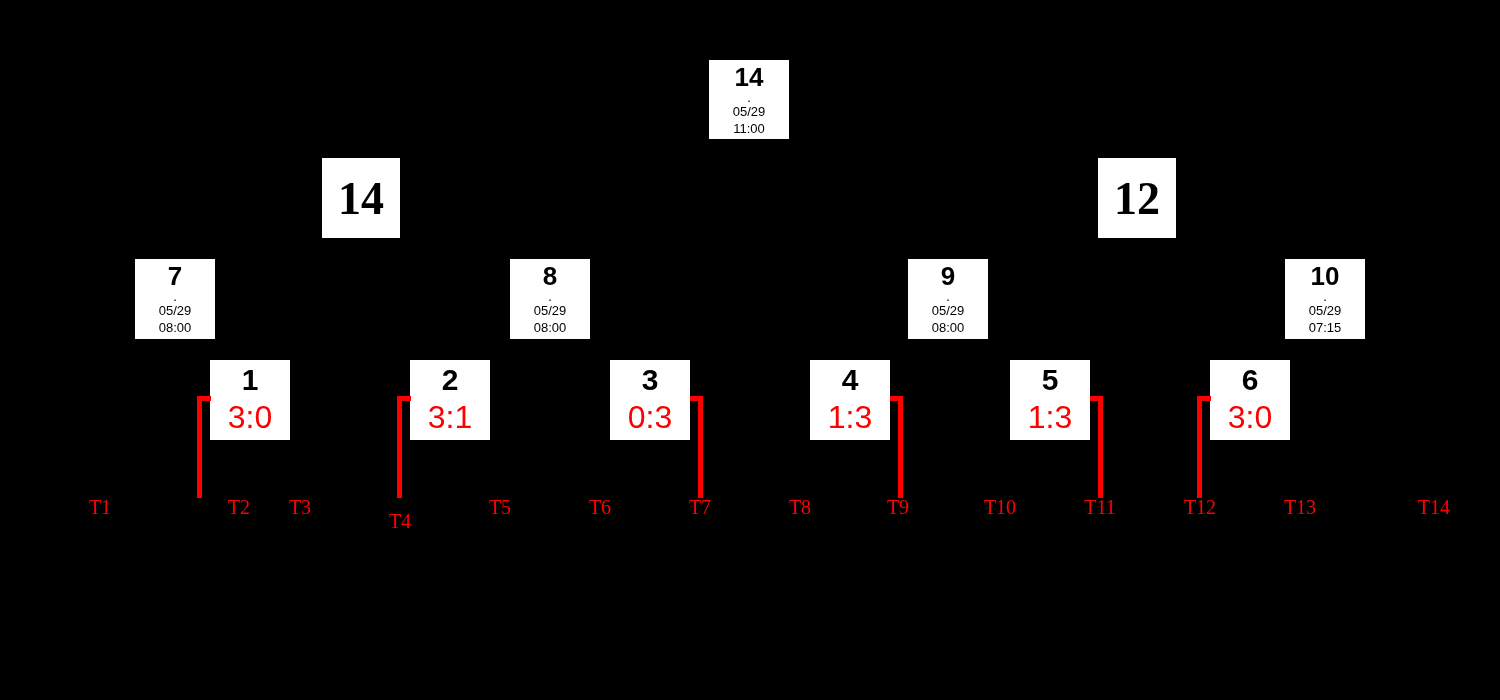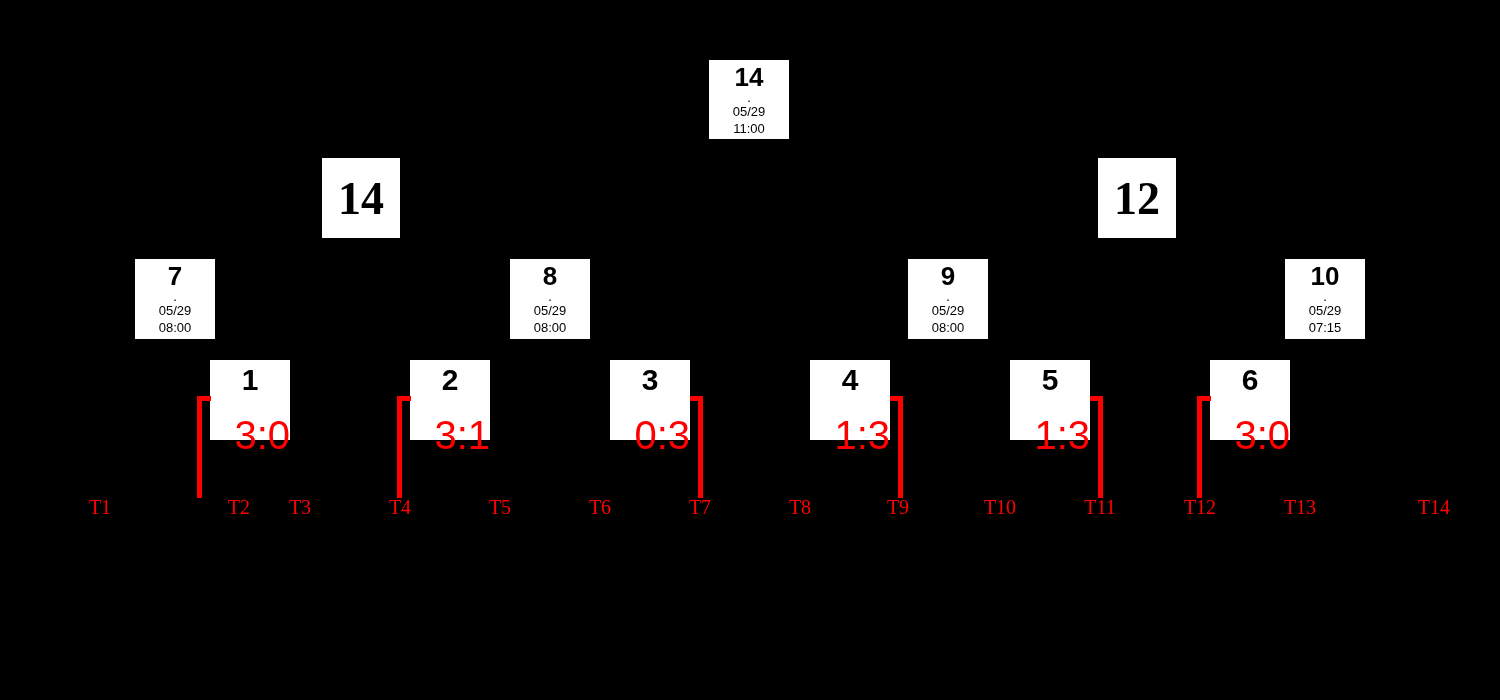--- a/index.html
+++ b/index.html
@@ -17,22 +17,22 @@
     text-align:center;
     box-sizing:border-box;
   }
   
   .match-r1{width:80px;height:80px;top:360px;}
   .match-r1 .num{
     font-weight:bold;font-size:30px;line-height:36px;
     color:#000;padding-top:2px;
   }
   .match-r1 .score{
-    font-size:40px;line-height:36px;font-weight:normal;
-    color:#ff0000;margin-top:19px;text-align:right;
+    font-size:32px;line-height:36px;font-weight:normal;
+    color:#ff0000;margin-top:1px;
   }
   
   .match-r2{width:80px;height:80px;}
   .match-r2 .num{
     font-weight:bold;font-size:26px;line-height:30px;
     color:#000;padding-top:2px;
   }
   .match-r2 .dot{
     font-size:13px;line-height:11px;color:#000;
   }
@@ -147,21 +147,21 @@
 
   <div class="hstub" style="left:1090px;top:396px;width:13px;"></div>
   <div class="vline" style="left:1098px;top:396px;height:102px;"></div>
 
   <div class="hstub" style="left:1197px;top:396px;width:14px;"></div>
   <div class="vline" style="left:1197px;top:396px;height:102px;"></div>
 
   <div class="team" style="left:50px;">T1</div>
   <div class="team" style="left:150px;text-align:right;">T2</div>
   <div class="team" style="left:250px;">T3</div>
-  <div class="team" style="left:350px;">T4</div>
+  <div class="team" style="left:350px;margin-top:14px;">T4</div>
   <div class="team" style="left:450px;">T5</div>
   <div class="team" style="left:550px;">T6</div>
   <div class="team" style="left:650px;">T7</div>
   <div class="team" style="left:750px;">T8</div>
   <div class="team" style="left:848px;">T9</div>
   <div class="team" style="left:950px;">T10</div>
   <div class="team" style="left:1050px;">T11</div>
   <div class="team" style="left:1150px;">T12</div>
   <div class="team" style="left:1250px;">T13</div>
   <div class="team" style="left:1350px;text-align:right;">T14</div>

